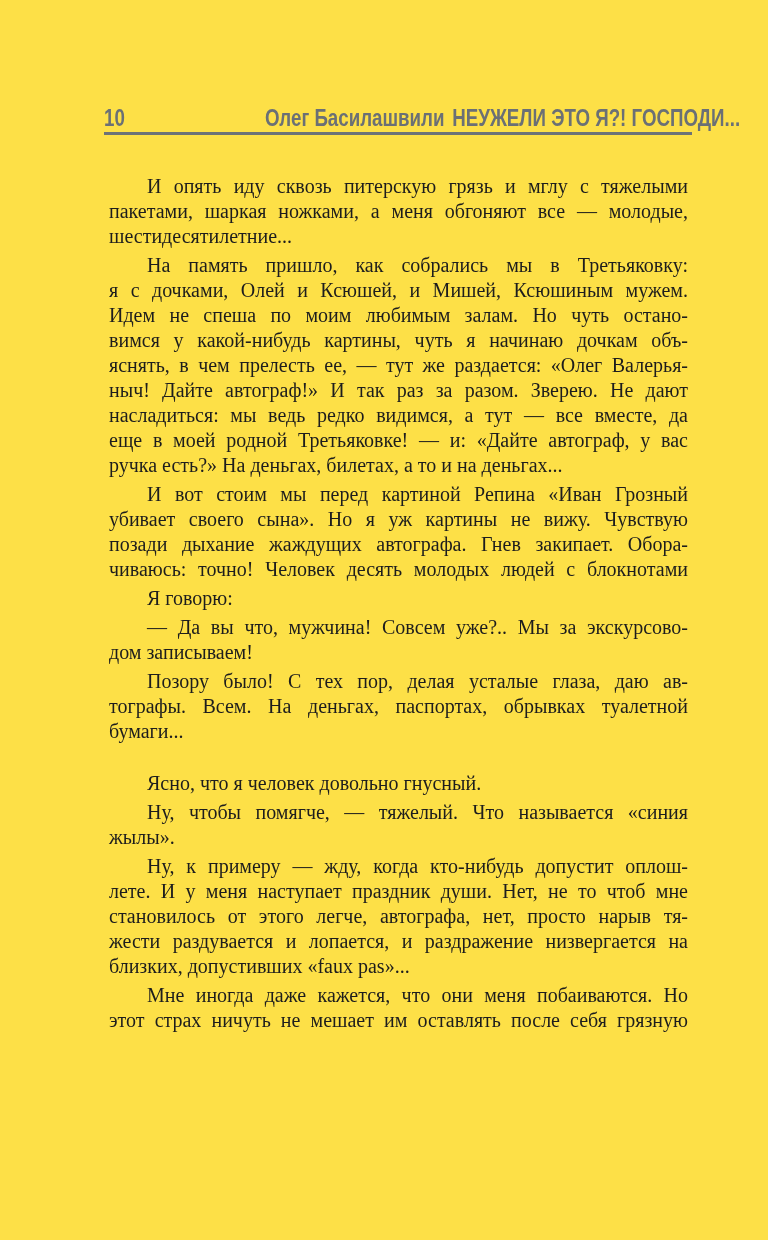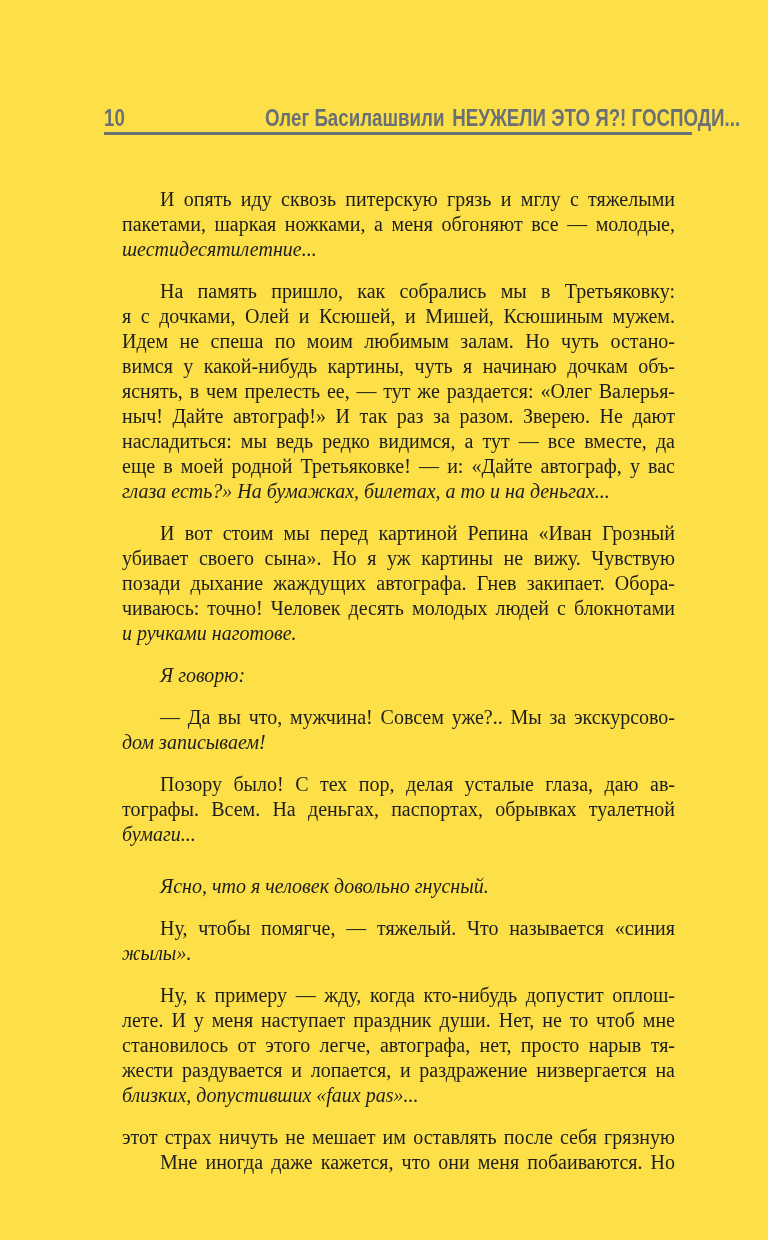--- a/index.html
+++ b/index.html
@@ -51,28 +51,28 @@
   .htitle .author { margin-right: 10px; }
   
   .pagebody {
     position: absolute;
     left: 105px;
     top: 170px;
     width: 587px;
     color: #1d1d1d;
     font-size: 20px;
   }
-  .para { margin: 17px; }
+  .para { margin: 4px; }
   .para.gap { margin-top: 27px; }
   .line {
     line-height: 25px;
     text-align: justify;
     text-align-last: justify;
   }
-  .line.last { text-align-last: left; font-style: italic; }
+  .line.last { text-align-last: left; }
   .line.first { text-indent: 38px; }
 </style>
 </head>
 <body>
 
 <div class="sheet">
 
   <div class="runhead">
     <span class="cond pagenum">10</span>
     <span class="cond htitle">
@@ -88,28 +88,27 @@
       </div>
       <div class="para">
         <div class="line first">На память пришло, как собрались мы в Третьяковку:</div>
         <div class="line">я с дочками, Олей и Ксюшей, и Мишей, Ксюшиным мужем.</div>
         <div class="line">Идем не спеша по моим любимым залам. Но чуть остано-</div>
         <div class="line">вимся у какой-нибудь картины, чуть я начинаю дочкам объ-</div>
         <div class="line">яснять, в чем прелесть ее, — тут же раздается: «Олег Валерья-</div>
         <div class="line">ныч! Дайте автограф!» И так раз за разом. Зверею. Не дают</div>
         <div class="line">насладиться: мы ведь редко видимся, а тут — все вместе, да</div>
         <div class="line">еще в моей родной Третьяковке! — и: «Дайте автограф, у вас</div>
-        <div class="line last">глаза есть?» На бумажках, билетах, а то и на деньгах...</div>
+        <div class="line last">ручка есть?» На деньгах, билетах, а то и на деньгах...</div>
       </div>
       <div class="para">
         <div class="line first">И вот стоим мы перед картиной Репина «Иван Грозный</div>
         <div class="line">убивает своего сына». Но я уж картины не вижу. Чувствую</div>
         <div class="line">позади дыхание жаждущих автографа. Гнев закипает. Обора-</div>
         <div class="line">чиваюсь: точно! Человек десять молодых людей с блокнотами</div>
-        <div class="line last">и ручками наготове.</div>
       </div>
       <div class="para">
         <div class="line last first">Я говорю:</div>
       </div>
       <div class="para">
         <div class="line first">— Да вы что, мужчина! Совсем уже?.. Мы за экскурсово-</div>
         <div class="line last">дом записываем!</div>
       </div>
       <div class="para">
         <div class="line first">Позору было! С тех пор, делая усталые глаза, даю ав-</div>
@@ -124,18 +123,18 @@
         <div class="line last">жылы».</div>
       </div>
       <div class="para">
         <div class="line first">Ну, к примеру — жду, когда кто-нибудь допустит оплош-</div>
         <div class="line">лете. И у меня наступает праздник души. Нет, не то чтоб мне</div>
         <div class="line">становилось от этого легче, автографа, нет, просто нарыв тя-</div>
         <div class="line">жести раздувается и лопается, и раздражение низвергается на</div>
         <div class="line last">близких, допустивших «faux pas»...</div>
       </div>
       <div class="para">
+        <div class="line first">Мне иногда даже кажется, что они меня побаиваются. Но</div>
         <div class="line">этот страх ничуть не мешает им оставлять после себя грязную</div>
-        <div class="line first">Мне иногда даже кажется, что они меня побаиваются. Но</div>
       </div>
     </div>
 
 </div>
 
 </body></html>

